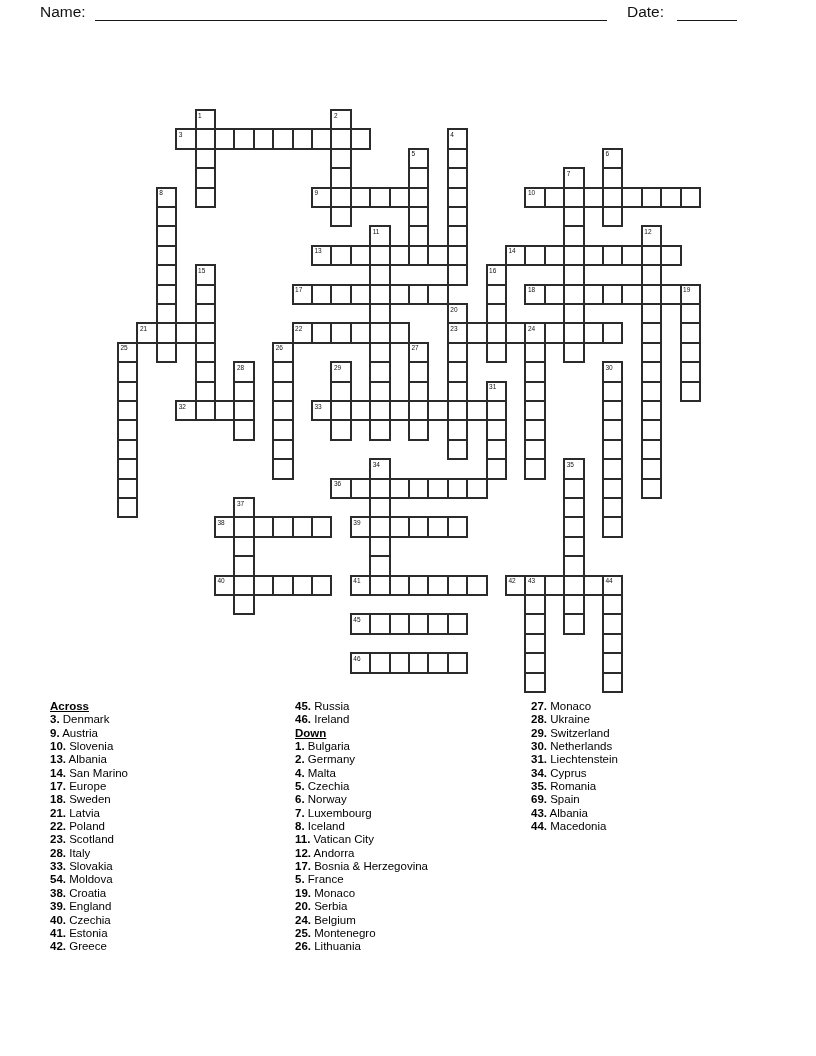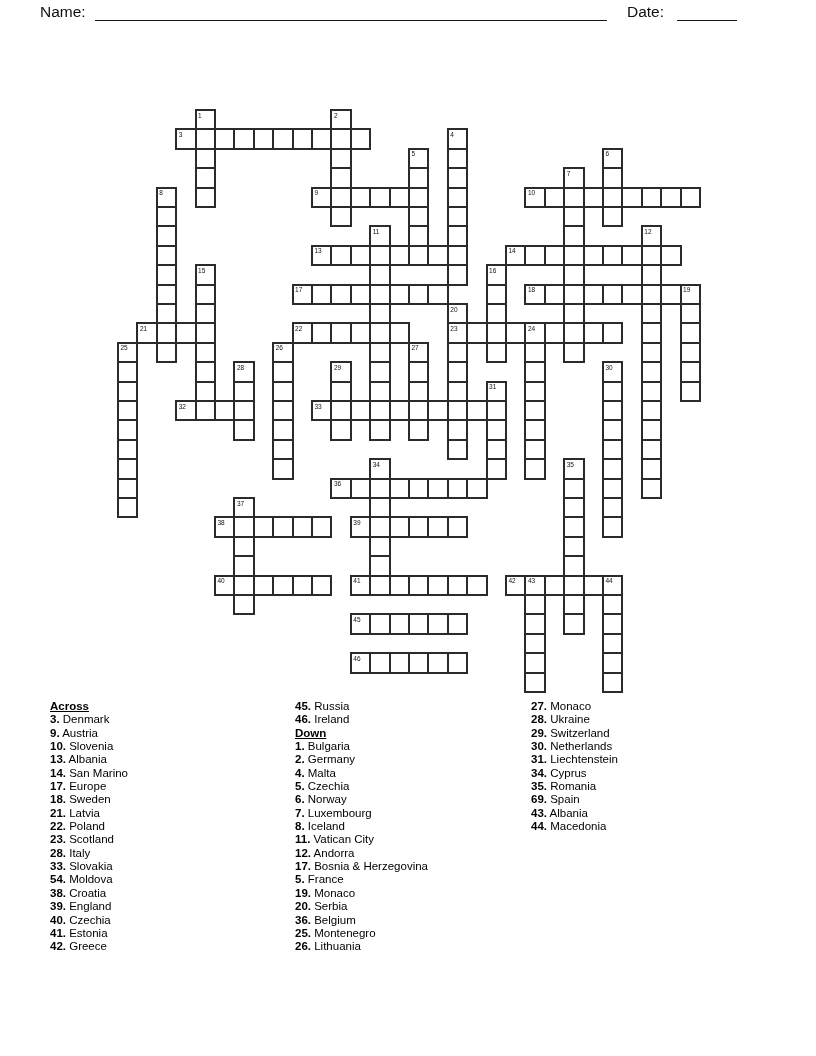--- a/index.html
+++ b/index.html
@@ -542,21 +542,21 @@
         <div class="clue"><span class="cn">5.</span><span> Czechia</span></div>
         <div class="clue"><span class="cn">6.</span><span> Norway</span></div>
         <div class="clue"><span class="cn">7.</span><span> Luxembourg</span></div>
         <div class="clue"><span class="cn">8.</span><span> Iceland</span></div>
         <div class="clue"><span class="cn">11.</span><span> Vatican City</span></div>
         <div class="clue"><span class="cn">12.</span><span> Andorra</span></div>
         <div class="clue"><span class="cn">17.</span><span> Bosnia &amp; Herzegovina</span></div>
         <div class="clue"><span class="cn">5.</span><span> France</span></div>
         <div class="clue"><span class="cn">19.</span><span> Monaco</span></div>
         <div class="clue"><span class="cn">20.</span><span> Serbia</span></div>
-        <div class="clue"><span class="cn">36.</span><span> Belgium</span></div>
+        <div class="clue"><span class="cn">24.</span><span> Belgium</span></div>
         <div class="clue"><span class="cn">25.</span><span> Montenegro</span></div>
         <div class="clue"><span class="cn">26.</span><span> Lithuania</span></div>
       </div>
     <div class="clue-col c3">
         <div class="clue"><span class="cn">27.</span><span> Monaco</span></div>
         <div class="clue"><span class="cn">28.</span><span> Ukraine</span></div>
         <div class="clue"><span class="cn">29.</span><span> Switzerland</span></div>
         <div class="clue"><span class="cn">30.</span><span> Netherlands</span></div>
         <div class="clue"><span class="cn">31.</span><span> Liechtenstein</span></div>
         <div class="clue"><span class="cn">34.</span><span> Cyprus</span></div>

